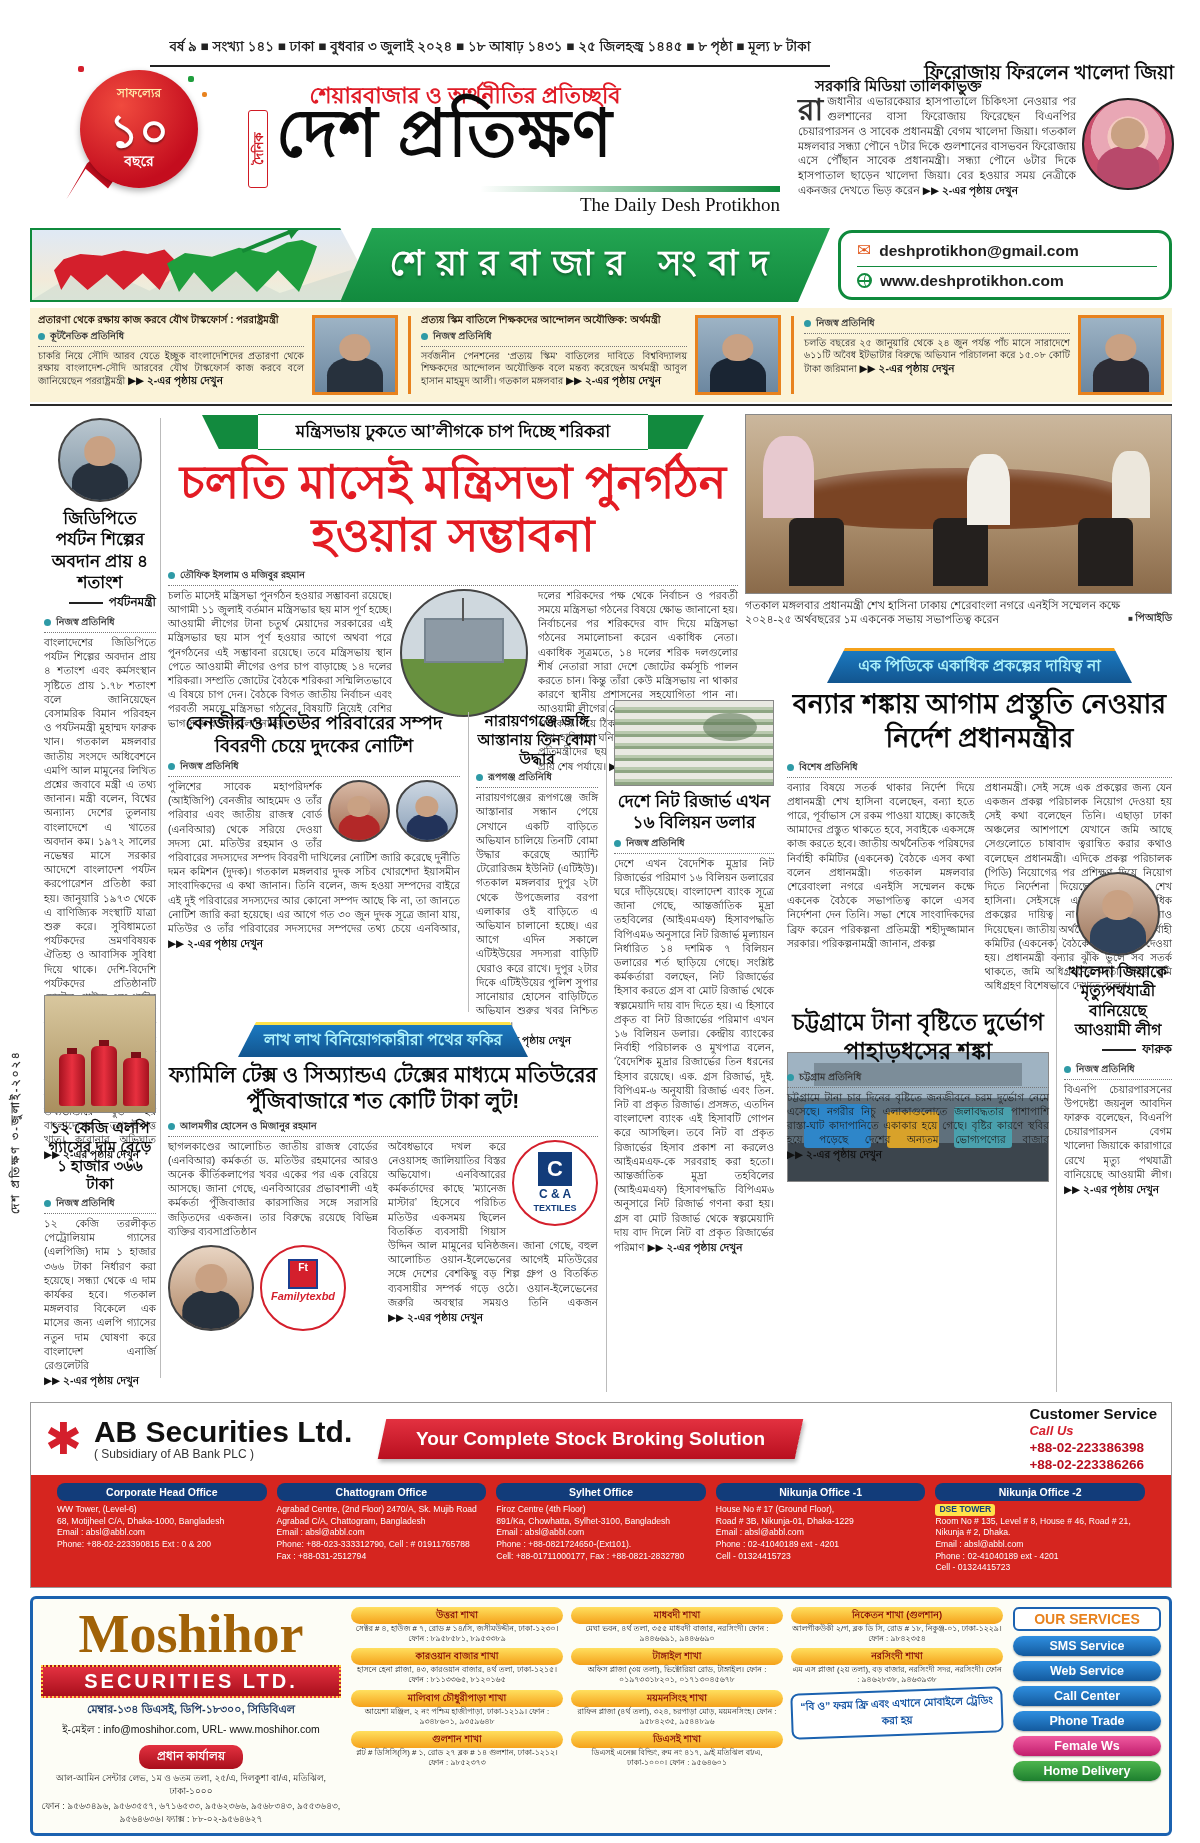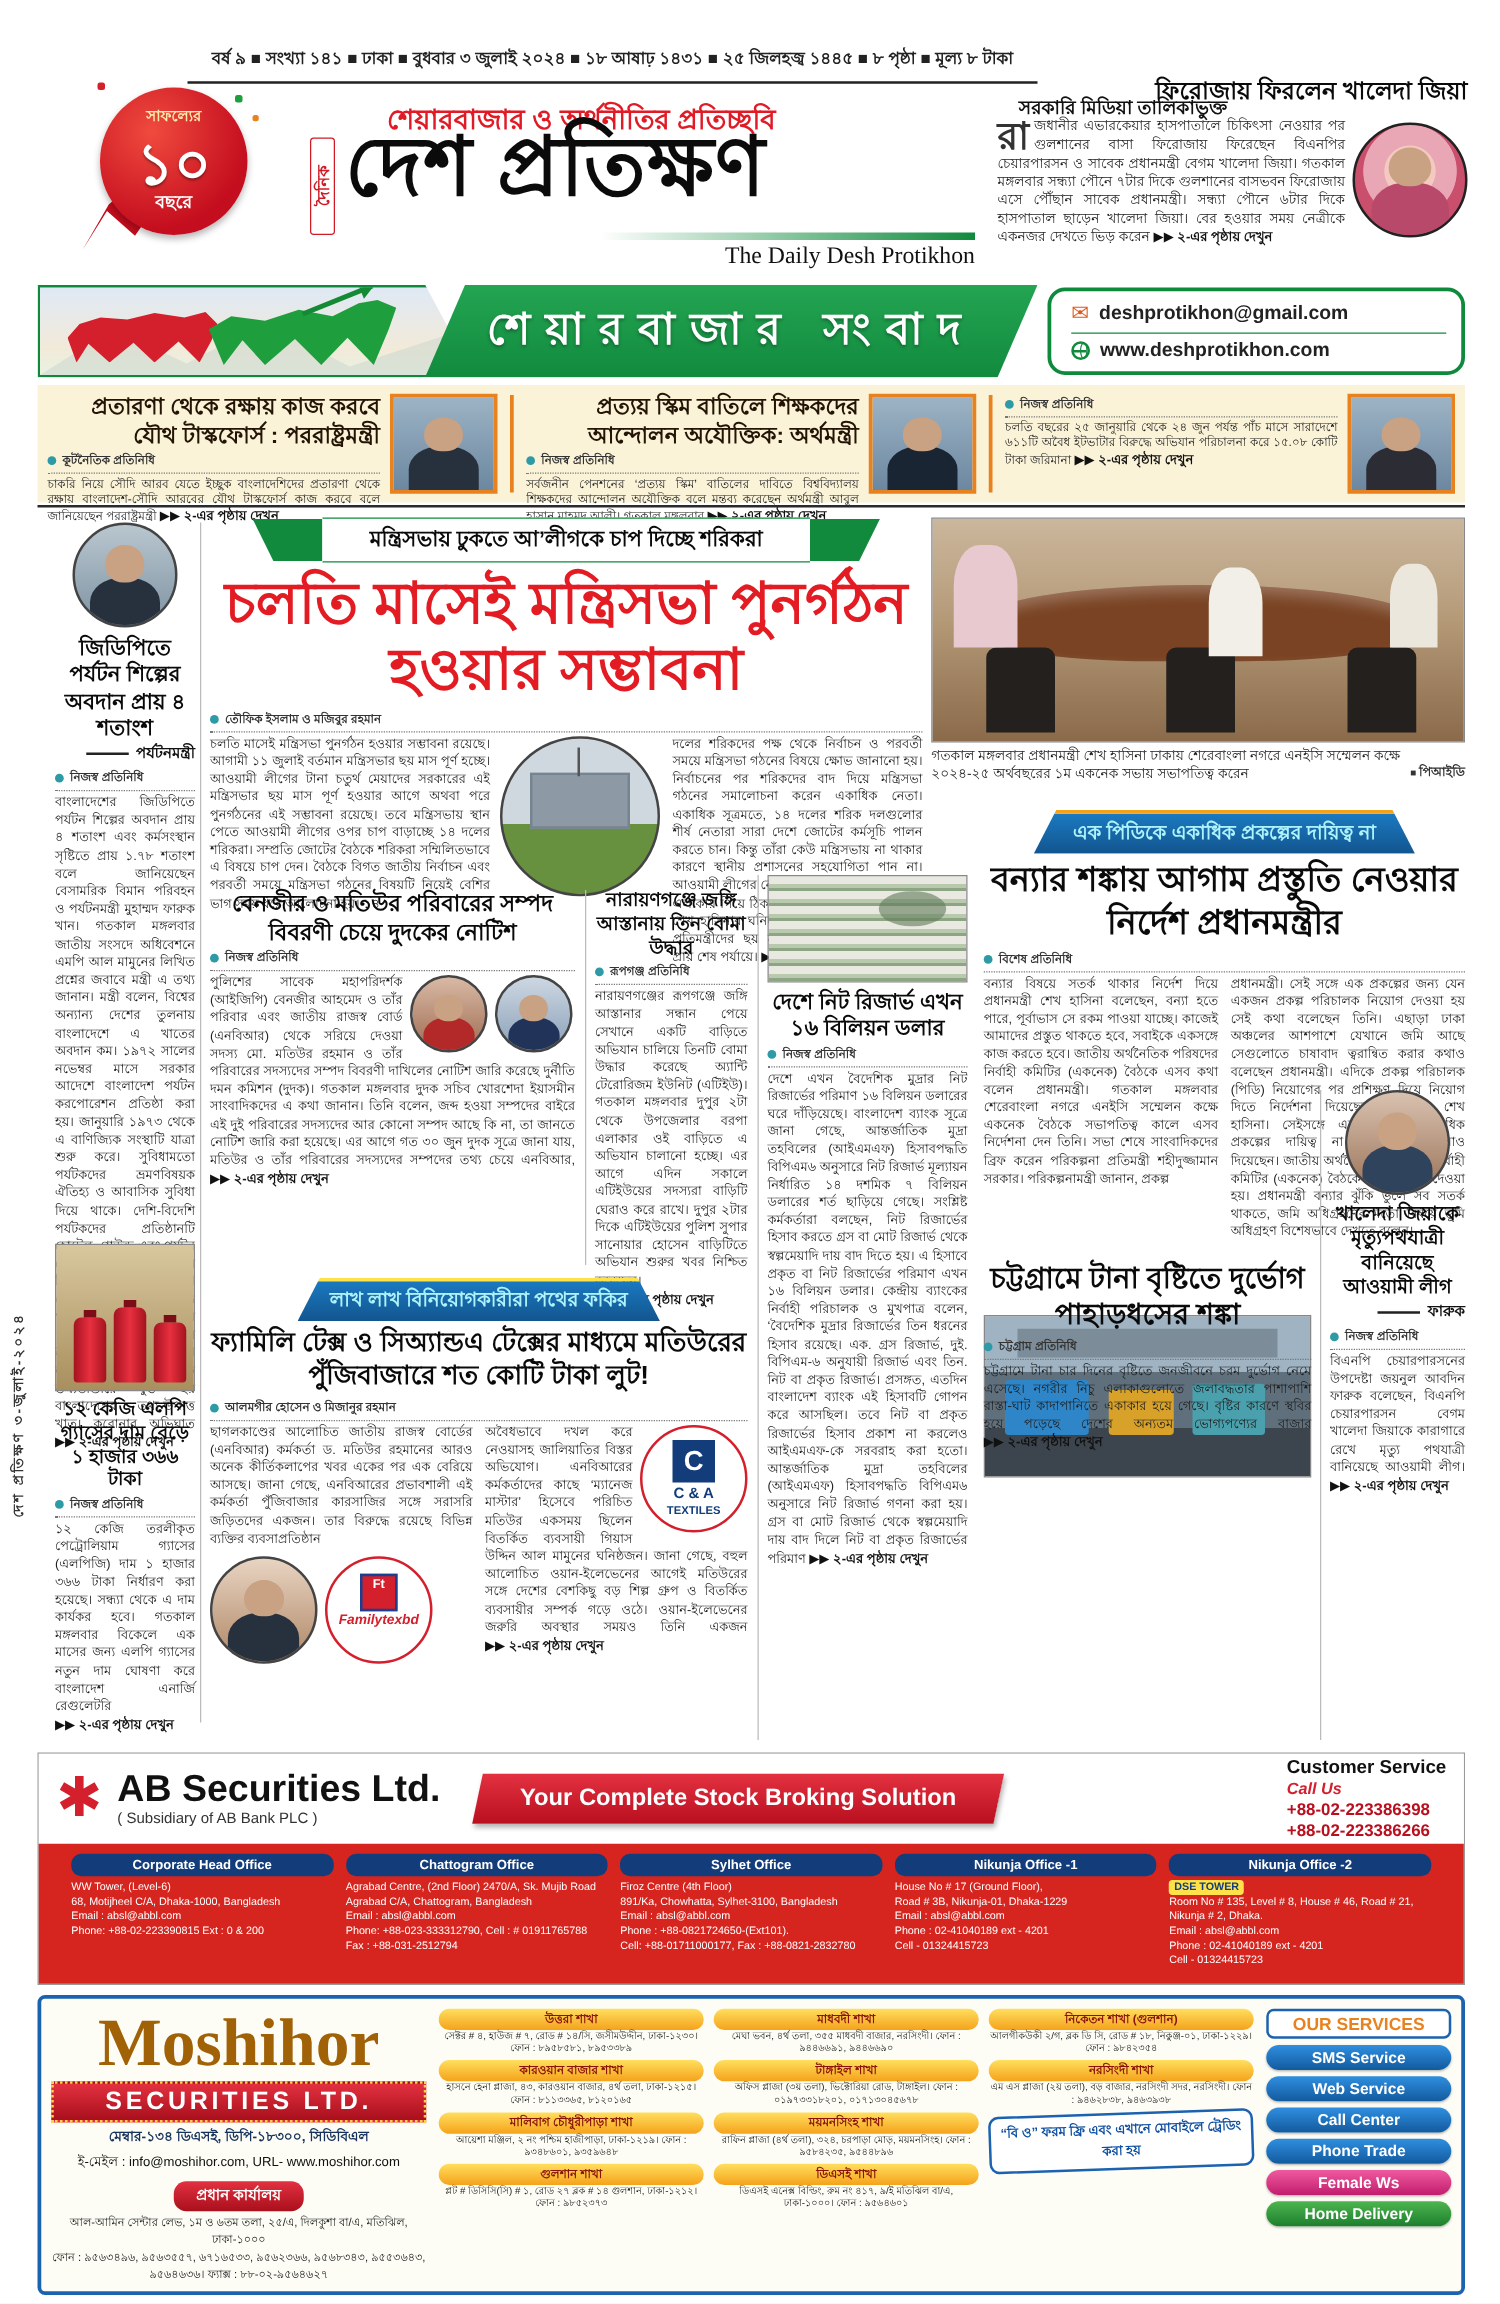--- a/index.html
+++ b/index.html
@@ -49,21 +49,21 @@
   .ic-env { color:#e2581c; font-size:17px; }
   .ic-globe { width:15px; height:15px; border:2px solid #128a3e; border-radius:50%; position:relative; flex:0 0 auto; }
   .ic-globe:before { content:""; position:absolute; left:45%; top:-1px; width:40%; height:100%; border:1.5px solid #128a3e; border-radius:50%; }
   .ic-globe:after { content:""; position:absolute; left:-1px; top:45%; width:100%; height:2px; background:#128a3e; }
 
   
   .briefs { top:308px; left:30px; width:1142px; height:94px; background:#fbf3d8; display:flex; align-items:stretch; padding:6px 8px; gap:10px; }
   .brief { flex:1; display:flex; gap:8px; min-width:0; }
   .brief-sep { width:3px; background:#e8821e; margin:2px 0; }
   .brief-text { flex:1; min-width:0; }
-  .brief-title { font-size:18px; font-weight:bold; text-align:right; color:#231405; line-height:1.25; }
+  .brief-title { font-size:10px; font-weight:bold; text-align:left; color:#231405; line-height:1.25; }
   .byline { display:flex; align-items:center; gap:5px; font-size:9.5px; font-weight:bold; color:#333; margin-top:2px; }
   .dot { width:7px; height:7px; border-radius:50%; background:#2e9aa6; flex:0 0 auto; }
   .dotted { border-top:1px dotted #777; margin:2px 0 3px; }
   .brief-body { font-size:9.5px; line-height:1.3; color:#222; }
   .brief-photo { width:86px; height:80px; border:3px solid #e8821e; align-self:center; flex:0 0 auto; position:relative; overflow:hidden; background:linear-gradient(180deg,#9db3c5,#6c87a0); }
   .person { position:absolute; left:50%; transform:translateX(-50%); bottom:-6px; width:70%; height:55%; background:#27313d; border-radius:45% 45% 0 0; }
   .person:before { content:""; position:absolute; left:50%; top:-58%; transform:translateX(-50%); width:56%; height:66%; background:#c9a183; border-radius:50% 50% 45% 45%; }
 
   
   .rule-h { background:#2a2a2a; height:2px; }

